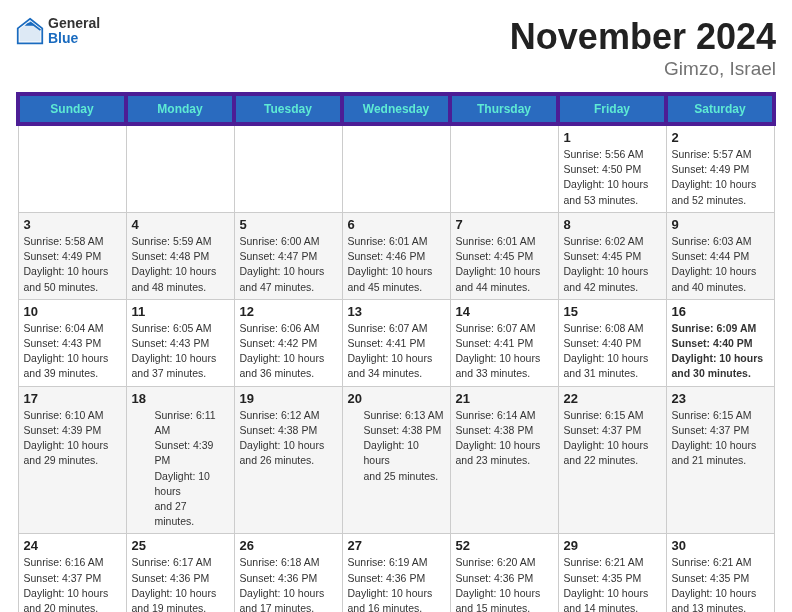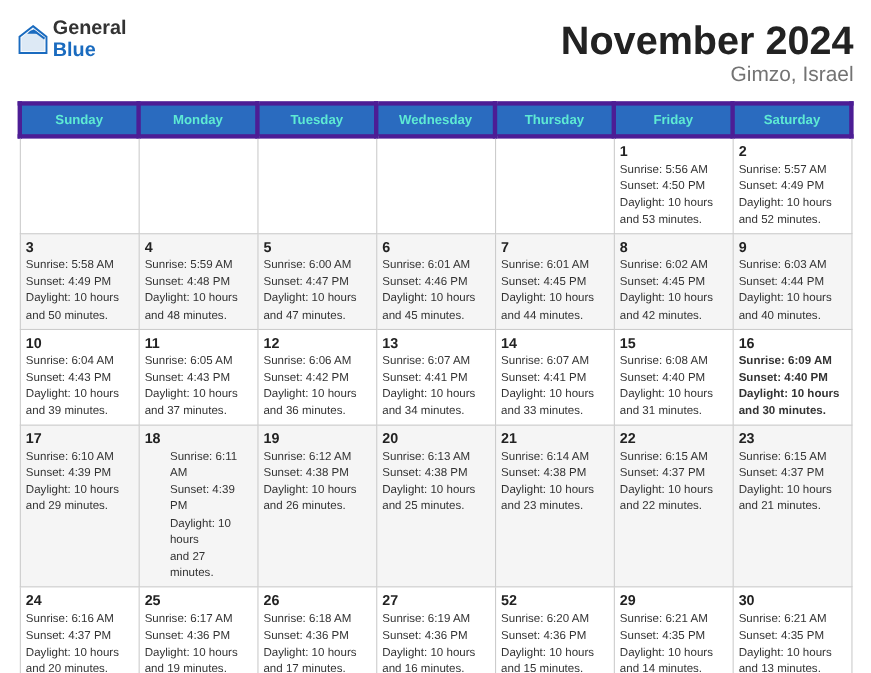--- a/index.html
+++ b/index.html
@@ -15,21 +15,21 @@
       justify-content: space-between;
       align-items: flex-start;
       margin-bottom: 12px;
     }
     .logo {
       display: flex;
       align-items: center;
       gap: 4px;
     }
     .logo-text {
-      font-size: 18px;
+      font-size: 14px;
       font-weight: bold;
       line-height: 1.1;
     }
     .logo-general { color: #333; }
     .logo-blue { color: #1a6bbf; }
     .logo-icon {
       width: 28px;
       height: 28px;
     }
     .title-block {
@@ -261,21 +261,21 @@
         </td>
         <td>
           <span class="day-num">19</span>
           <div class="day-info" style="white-space: pre-line;">Sunrise: 6:12 AM
 Sunset: 4:38 PM
 Daylight: 10 hours
 and 26 minutes.</div>
         </td>
         <td>
           <span class="day-num">20</span>
-          <div class="day-info" style="white-space: pre-line;">Sunrise: 6:13 AM
+          <div class="day-info" style="white-space: pre-line; margin-left: 16px;">Sunrise: 6:13 AM
 Sunset: 4:38 PM
 Daylight: 10 hours
 and 25 minutes.</div>
         </td>
         <td>
           <span class="day-num">21</span>
           <div class="day-info" style="white-space: pre-line;">Sunrise: 6:14 AM
 Sunset: 4:38 PM
 Daylight: 10 hours
 and 23 minutes.</div>

